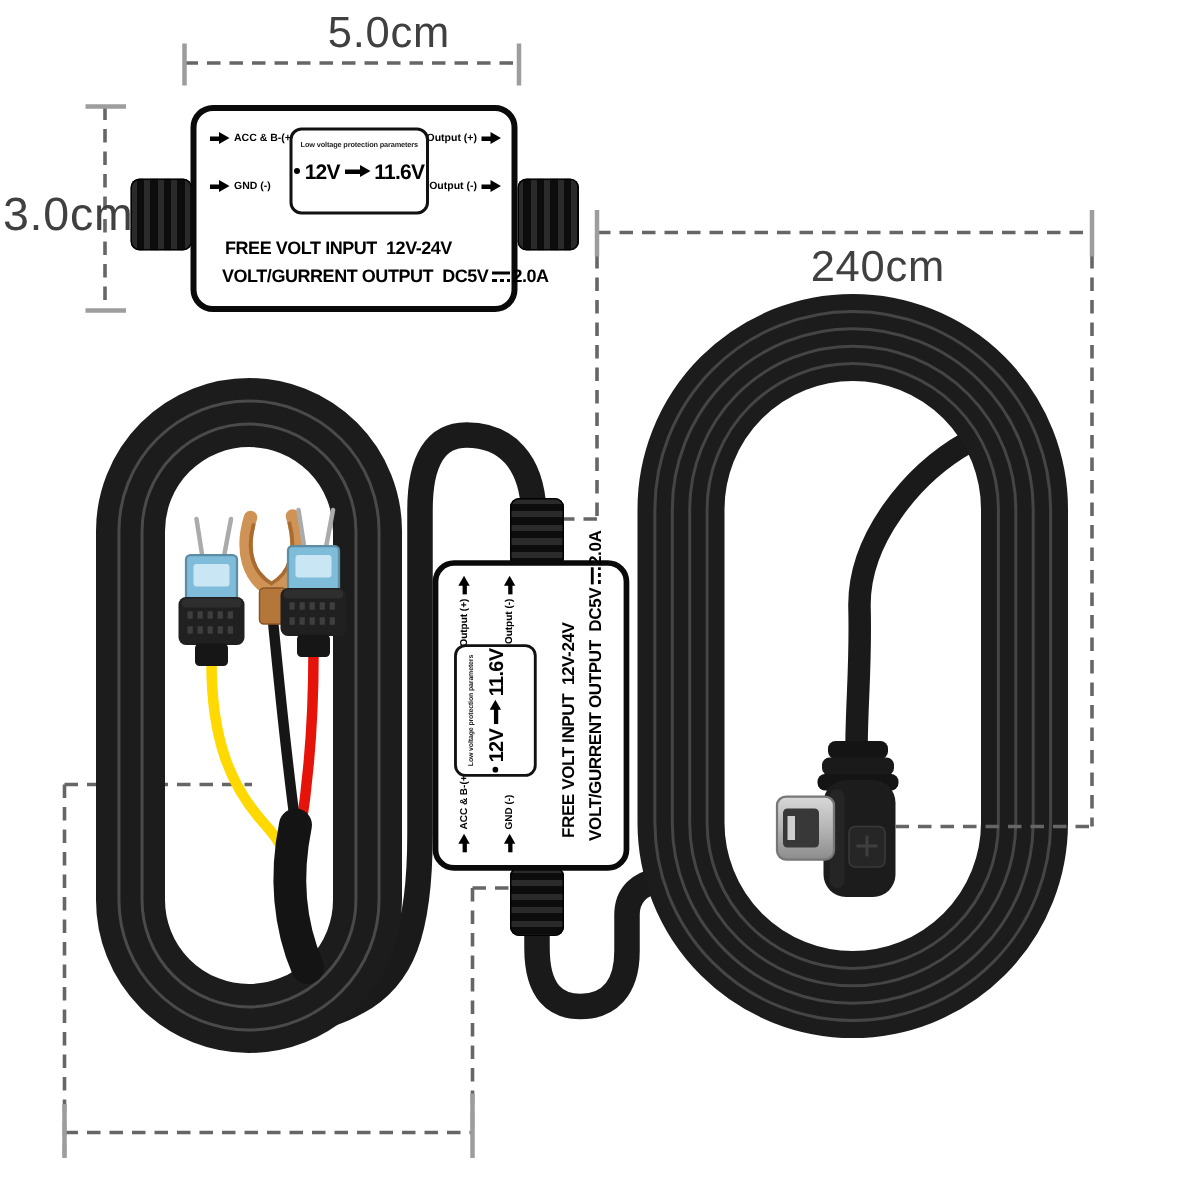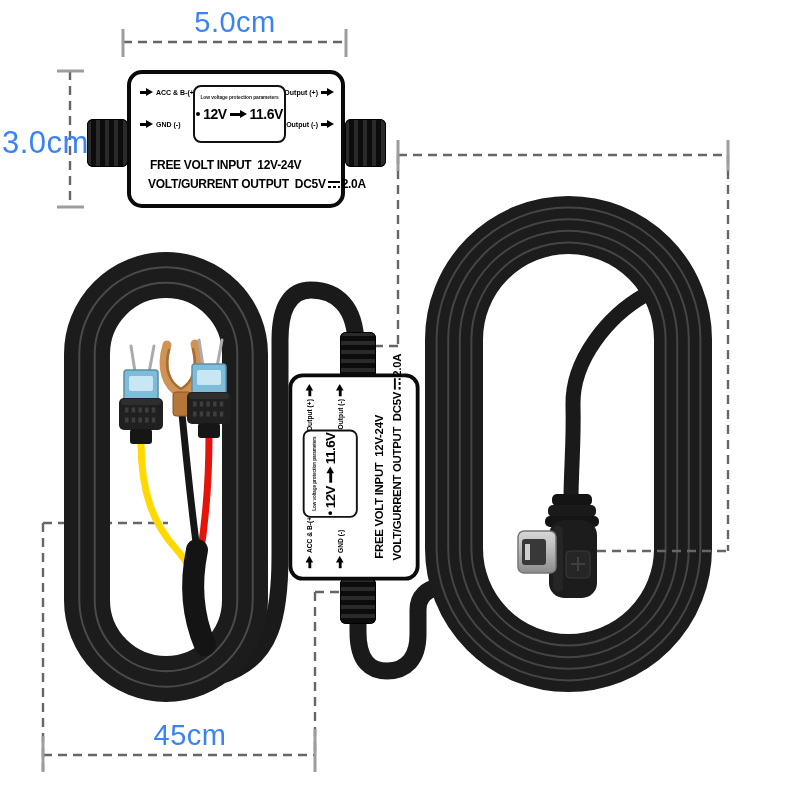--- a/index.html
+++ b/index.html
@@ -4,21 +4,21 @@
 <style>
   html,body { margin:0; padding:0; background:#fff; }
   .canvas {
     position:relative; width:800px; height:800px; background:#fff;
     font-family:"Liberation Sans", sans-serif; overflow:hidden;
   }
   .layer-svg { position:absolute; left:0; top:0; }
 
   
   .dim-label {
-    position:absolute; text-align:center; color:#3b82f6;
+    position:absolute; text-align:right; color:#404040;
     font-size:29px; letter-spacing:0.5px;
   }
 
   
   .cv-box {
     position:absolute; width:218px; height:138px; box-sizing:border-box;
     background:#fff; border:4px solid #0a0a0a; border-radius:15px; z-index:10;
   }
   .cv-row { position:absolute; display:flex; align-items:center; gap:3px;
             font-size:7px; font-weight:bold; color:#000; white-space:nowrap; }
@@ -241,15 +241,15 @@
       <div class="cv-spec" style="left:17px; top:103px;">
         <span>VOLT/GURRENT OUTPUT  DC5V</span>
         <span class="dc-icon"></span>
         <span>2.0A</span>
       </div>
     </div>
   </div>
 
   <div class="dim-label" style="left:170px; top:6px;   width:130px;">5.0cm</div>
   <div class="dim-label" style="left:2px;   top:125px; width:70px; font-size:31px;">3.0cm</div>
-  <div class="dim-label" style="left:125px; top:719px; width:130px;">45cm</div>
+  <div class="dim-label" style="left:500px; top:162px; width:130px;">240cm</div>
 
 </div>
 
 </body></html>

